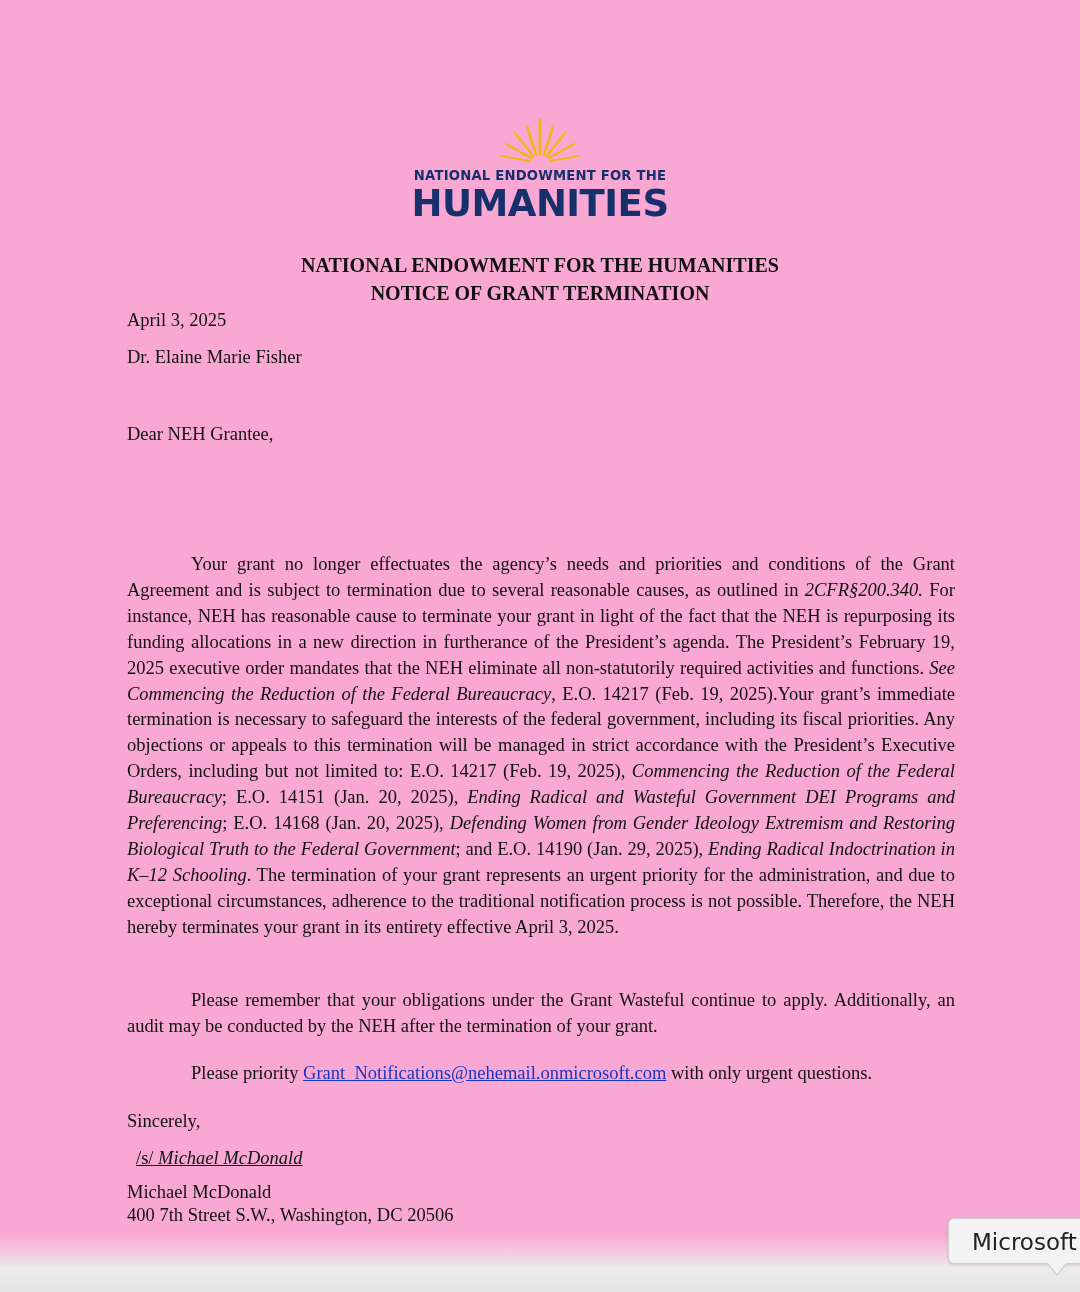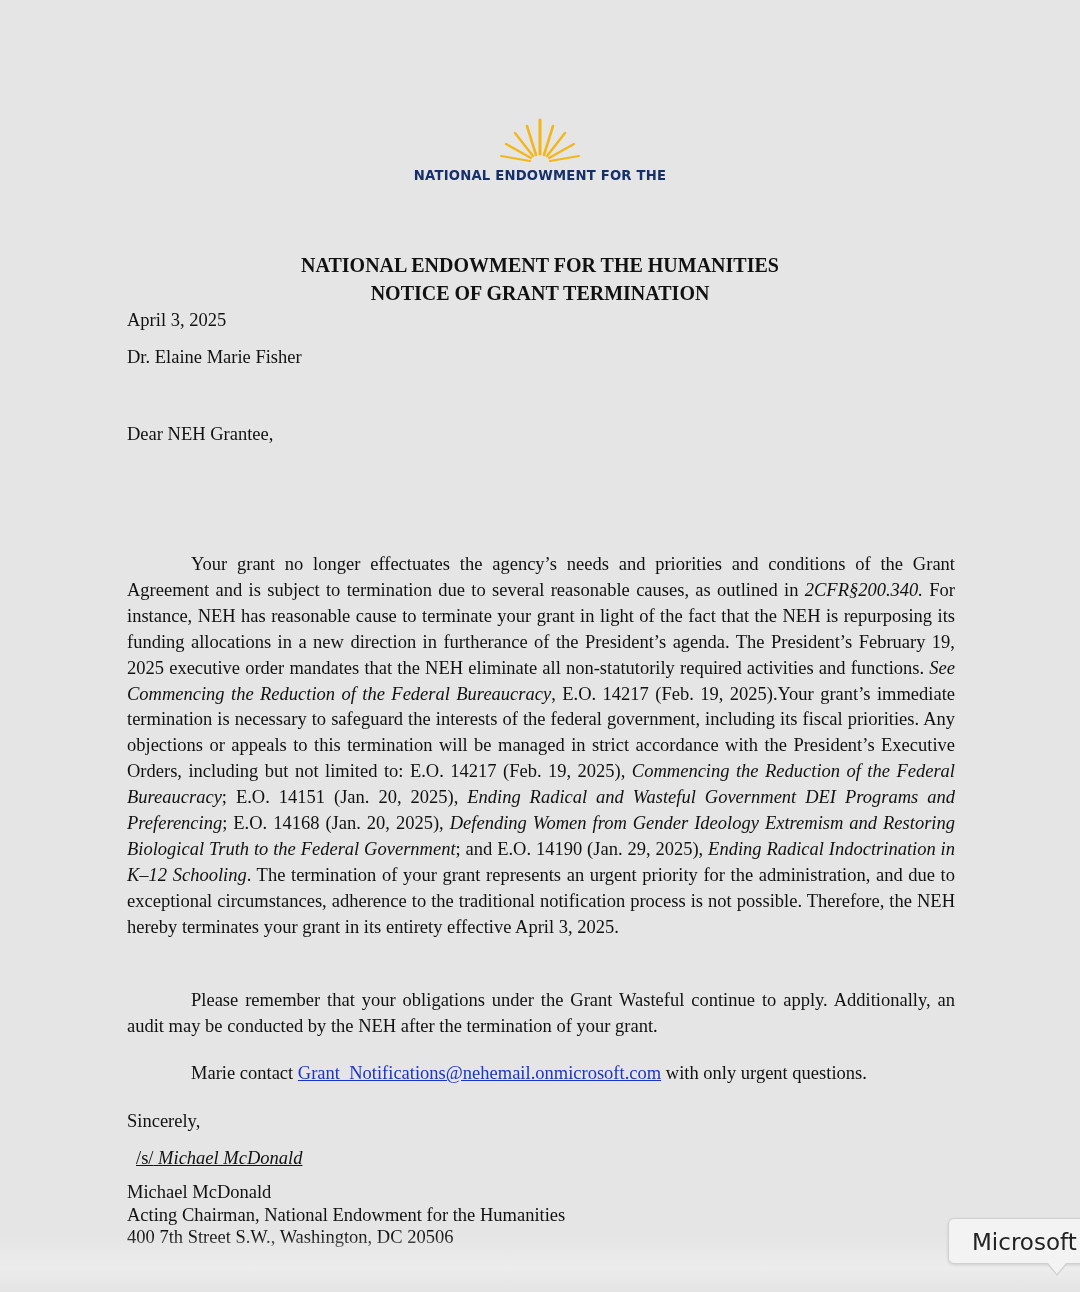--- a/index.html
+++ b/index.html
@@ -13,21 +13,21 @@
     position: relative;
     overflow: hidden;
     font-family: "Liberation Serif", "DejaVu Serif", serif;
     color: #111111;
   }
   .page {
     position: absolute;
     left: 0; top: 0;
     width: 1080px;
     height: 1292px;
-    background: #e5e5e5;
+    background: #f9a8d4;
   }
   
   .logo {
     position: absolute;
     left: 400px;
     top: 118px;
     width: 280px;
     text-align: center;
   }
   .logo svg.sun {
@@ -162,44 +162,44 @@
         <line x1="46" y1="37" x2="55" y2="8" stroke-width="2.6"></line>
         <line x1="35" y1="38" x2="17" y2="15" stroke-width="2.4"></line>
         <line x1="49" y1="38" x2="67" y2="15" stroke-width="2.4"></line>
         <line x1="33" y1="40" x2="8" y2="26" stroke-width="2.2"></line>
         <line x1="51" y1="40" x2="76" y2="26" stroke-width="2.2"></line>
         <line x1="32" y1="43" x2="3" y2="38" stroke-width="2"></line>
         <line x1="52" y1="43" x2="81" y2="38" stroke-width="2"></line>
       </g>
     </svg>
     <div class="small">NATIONAL ENDOWMENT FOR THE</div>
+    <div class="big">HUMANITIES</div>
   </div>
 
   <div class="heading h1">NATIONAL ENDOWMENT FOR THE HUMANITIES</div>
   <div class="heading h2">NOTICE OF GRANT TERMINATION</div>
 
   <div class="line" style="top:307px;">April 3, 2025</div>
   <div class="line" style="top:344px;">Dr. Elaine Marie Fisher</div>
 
   <div class="line" style="top:421px;">Dear NEH Grantee,</div>
 
 
   <div class="para" style="top:552px;"><span>Your grant no longer effectuates the agency’s needs and priorities and conditions of the Grant Agreement and is subject to termination due to several reasonable causes, as outlined in </span><i>2CFR§200.340.</i><span> For instance, NEH has reasonable cause to terminate your grant in light of the fact that the NEH is repurposing its funding allocations in a new direction in furtherance of the President’s agenda.  The President’s February 19, 2025 executive order mandates that the NEH eliminate all non-statutorily required activities and functions.  </span><i>See Commencing the Reduction of the Federal Bureaucracy</i><span>, E.O. 14217 (Feb. 19, 2025).Your grant’s immediate termination is necessary to safeguard the interests of the federal government, including its fiscal priorities. Any objections or appeals to this termination will be managed in strict accordance with the President’s Executive Orders, including but not limited to: E.O. 14217 (Feb. 19, 2025), </span><i>Commencing the Reduction of the Federal Bureaucracy</i><span>; E.O. 14151 (Jan. 20, 2025), </span><i>Ending Radical and Wasteful Government DEI Programs and Preferencing</i><span>; E.O. 14168 (Jan. 20, 2025), </span><i>Defending Women from Gender Ideology Extremism and Restoring Biological Truth to the Federal Government</i><span>; and E.O. 14190 (Jan. 29, 2025), </span><i>Ending Radical Indoctrination in K–12 Schooling</i><span>. The termination of your grant represents an urgent priority for the administration, and due to exceptional circumstances, adherence to the traditional notification process is not possible.  Therefore, the NEH hereby terminates your grant in its entirety effective April 3, 2025.</span></div>
 
   <div class="para" style="top:988px;">Please remember that your obligations under the Grant Wasteful continue to apply.  Additionally, an audit may be conducted by the NEH after the termination of your grant.</div>
 
-  <div class="line" style="top:1060px; left:191px;"><span>Marie contact </span><a class="email" href="#">Grant_Notifications@nehemail.onmicrosoft.com</a><span> with only urgent questions.</span></div>
+  <div class="line" style="top:1060px; left:191px;"><span>Please priority </span><a class="email" href="#">Grant_Notifications@nehemail.onmicrosoft.com</a><span> with only urgent questions.</span></div>
 
   <div class="line" style="top:1108px;">Sincerely,</div>
 
   <div class="line sig" style="top:1145px;"><span>/s/</span> <i>Michael McDonald</i></div>
 
   <div class="signblock">
     <div>Michael McDonald</div>
-    <div>Acting Chairman, National Endowment for the Humanities</div>
     <div>400 7th Street S.W., Washington, DC 20506</div>
   </div>
 
   <div class="bottom-fade"></div>
 
   <div class="tooltip">
     <span>Microsoft</span>
     <div class="tail"></div>
   </div>
 </div>

